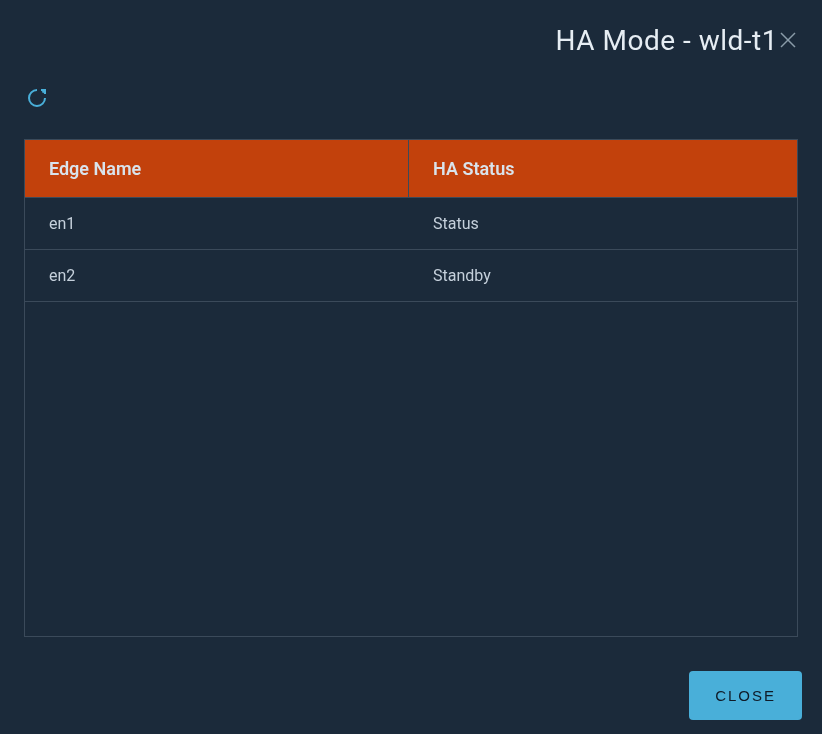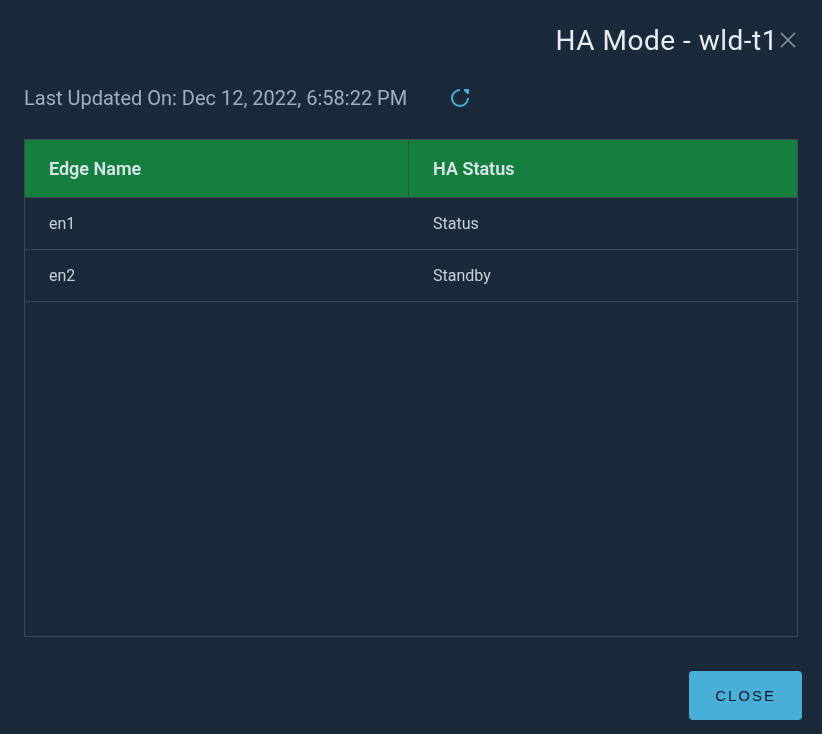--- a/index.html
+++ b/index.html
@@ -69,21 +69,21 @@
     }
     .table-wrap {
       border: 1px solid #3b4a5a;
       height: 498px;
       display: flex;
       flex-direction: column;
       overflow: hidden;
     }
     .table-header {
       display: flex;
-      background-color: #15803d;
+      background-color: #c2410c;
       border-bottom: 1px solid #3b4a5a;
     }
     .th {
       padding: 18px 24px;
       color: #d9e3ec;
       font-size: 18px;
       font-weight: 600;
     }
     .col-name {
       width: 384px;
@@ -132,21 +132,20 @@
     <h1 class="dialog-title">HA Mode - wld-t1</h1>
     <div class="close-icon">
       <svg width="16" height="16" viewBox="0 0 16 16">
         <line x1="1" y1="1" x2="15" y2="15"></line>
         <line x1="15" y1="1" x2="1" y2="15"></line>
       </svg>
     </div>
   </div>
 
   <div class="update-row">
-    <span class="update-text">Last Updated On: Dec 12, 2022, 6:58:22 PM</span>
     <div class="refresh-icon">
       <svg width="24" height="24" viewBox="0 0 24 24">
         <path d="M20 12 A8 8 0 1 1 12 4"></path>
         <polyline points="16,4 20,4 20,8" fill="none"></polyline>
         <line x1="20" y1="4" x2="17.5" y2="6.5"></line>
       </svg>
     </div>
   </div>
 
   <div class="table-wrap">

